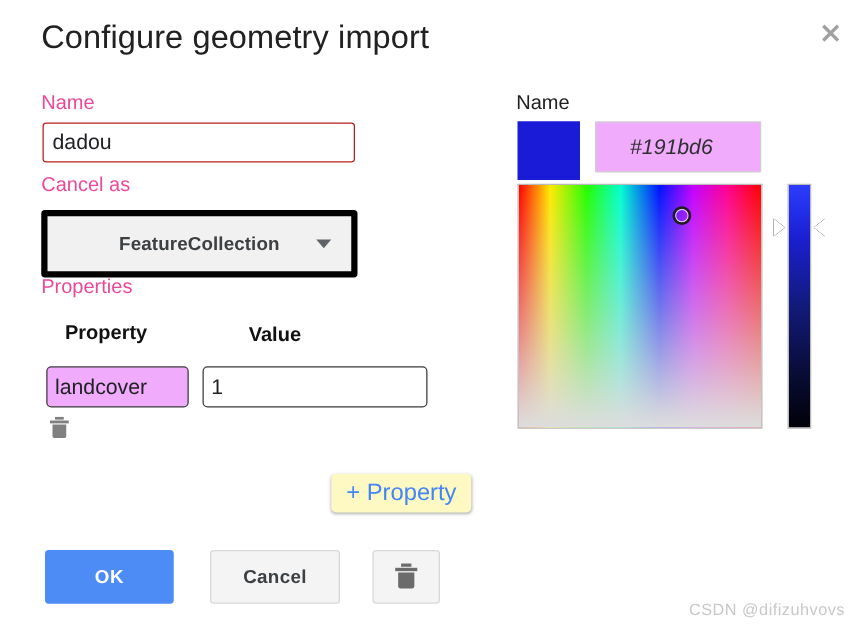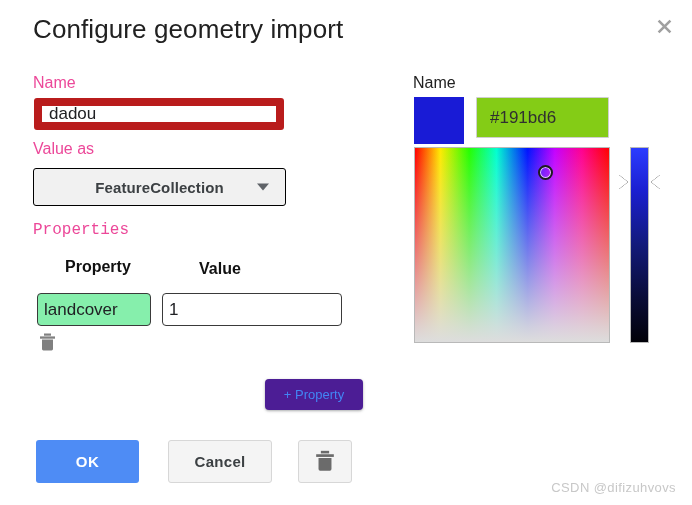--- a/index.html
+++ b/index.html
@@ -53,48 +53,48 @@
   .field-label {
     position: absolute;
     font-size: 16px;
     font-weight: 400;
     color: #ec4899;
     white-space: nowrap;
   }
 
   #name-label { left: 33px; top: 74px; }
   #import-as-label { left: 33px; top: 140px; }
-  #properties-label { left: 33px; top: 221px; font-family: Liberation Mono, monospace; }
+  #properties-label { left: 33px; top: 221px; }
 
   #name-input {
     position: absolute;
     left: 34px;
     top: 98px;
     width: 250px;
     height: 32px;
     box-sizing: border-box;
-    border: 8px solid #b91c1c;
+    border: 1px solid #b91c1c;
     border-radius: 3px;
     background: #ffffff;
     font-family: "Liberation Sans", sans-serif;
     font-size: 17px;
     color: #202124;
     padding: 0 7px;
     outline: none;
   }
 
   #import-as-select {
     position: absolute;
     left: 33px;
     top: 168px;
     width: 253px;
-    height: 38px;
+    height: 54px;
     box-sizing: border-box;
     background: #f1f1f1;
-    border: 1px solid #000000;
+    border: 5px solid #000000;
     border-radius: 3px;
     display: flex;
     align-items: center;
     justify-content: center;
     cursor: pointer;
     user-select: none;
   }
   #import-as-select .sel-text {
     font-size: 15px;
     font-weight: bold;
@@ -114,33 +114,33 @@
   }
 
   
   .col-header {
     position: absolute;
     font-size: 16px;
     font-weight: bold;
     color: #111111;
     white-space: nowrap;
   }
-  #property-col-header { left: 65px; top: 258px; }
+  #property-col-header { left: 52px; top: 258px; }
   #value-col-header { left: 199px; top: 260px; }
 
   #property-name-input {
     position: absolute;
     left: 37px;
     top: 293px;
     width: 114px;
     height: 33px;
     box-sizing: border-box;
     border: 1px solid #3a3a3a;
     border-radius: 4px;
-    background: #86efac;
+    background: #f0abfc;
     font-family: "Liberation Sans", sans-serif;
     font-size: 17px;
     color: #202124;
     padding: 0 6px;
     outline: none;
   }
 
   #property-value-input {
     position: absolute;
     left: 162px;
@@ -170,28 +170,28 @@
     justify-content: center;
   }
 
   #add-property-button {
     position: absolute;
     left: 265px;
     top: 379px;
     min-width: 98px;
     height: 31px;
     box-sizing: border-box;
-    background: #4c1d95;
+    background: #fef9c3;
     border-radius: 4px;
     box-shadow: 0 1px 3px rgba(60,64,67,0.30), 0 1px 2px rgba(60,64,67,0.15);
     display: flex;
     align-items: center;
     justify-content: center;
     color: #4285f4;
-    font-size: 13px;
+    font-size: 19px;
     cursor: pointer;
     user-select: none;
     padding: 0 12px;
   }
 
   
   #ok-button {
     position: absolute;
     left: 36px;
     top: 440px;
@@ -264,26 +264,27 @@
 
   #color-hex-input {
     position: absolute;
     left: 476px;
     top: 97px;
     width: 133px;
     height: 41px;
     box-sizing: border-box;
     border: 1px solid #cfcfcf;
     border-radius: 1px;
-    background: #84cc16;
+    background: #f0abfc;
     font-family: "Liberation Sans", sans-serif;
     font-size: 17px;
     color: #303030;
-    padding: 0 13px;
+    padding: 0 27px;
     outline: none;
+    font-style: italic;
   }
 
   #saturation-panel {
     position: absolute;
     left: 414px;
     top: 147px;
     width: 196px;
     height: 196px;
     border: 1px solid #b9b9b9;
     box-sizing: border-box;
@@ -383,21 +384,21 @@
 
   <div id="close-button">
     <svg width="19" height="19" viewBox="0 0 19 19" aria-hidden="true">
       <path d="M3.6 3.6 L15.4 15.4 M15.4 3.6 L3.6 15.4" stroke="#a0a0a0" stroke-width="2.6" stroke-linecap="butt"></path>
     </svg>
   </div>
 
   <div class="field-label" id="name-label">Name</div>
   <input id="name-input" type="text" value="dadou" style="">
 
-  <div class="field-label" id="import-as-label">Value as</div>
+  <div class="field-label" id="import-as-label">Cancel as</div>
   <div id="import-as-select">
     <span class="sel-text">FeatureCollection</span>
     <span class="chevron"></span>
   </div>
 
   <div class="field-label" id="properties-label">Properties</div>
 
   <div class="col-header" id="property-col-header">Property</div>
   <div class="col-header" id="value-col-header">Value</div>
 

